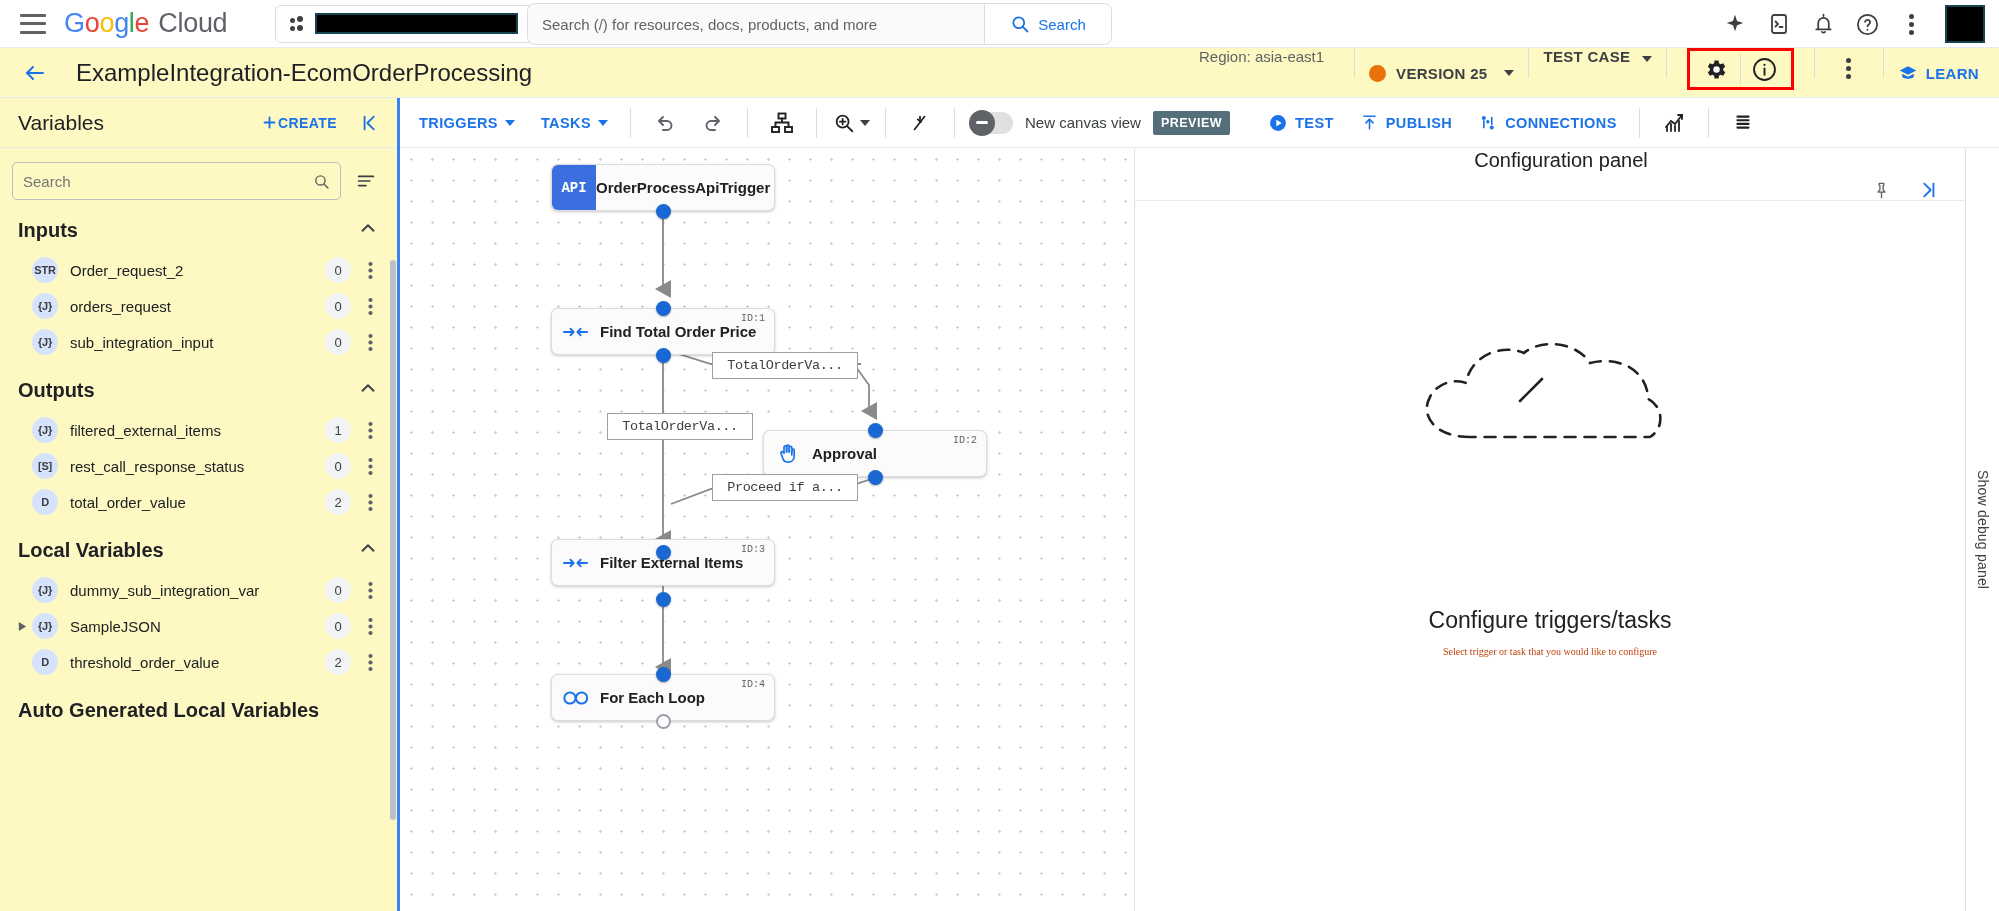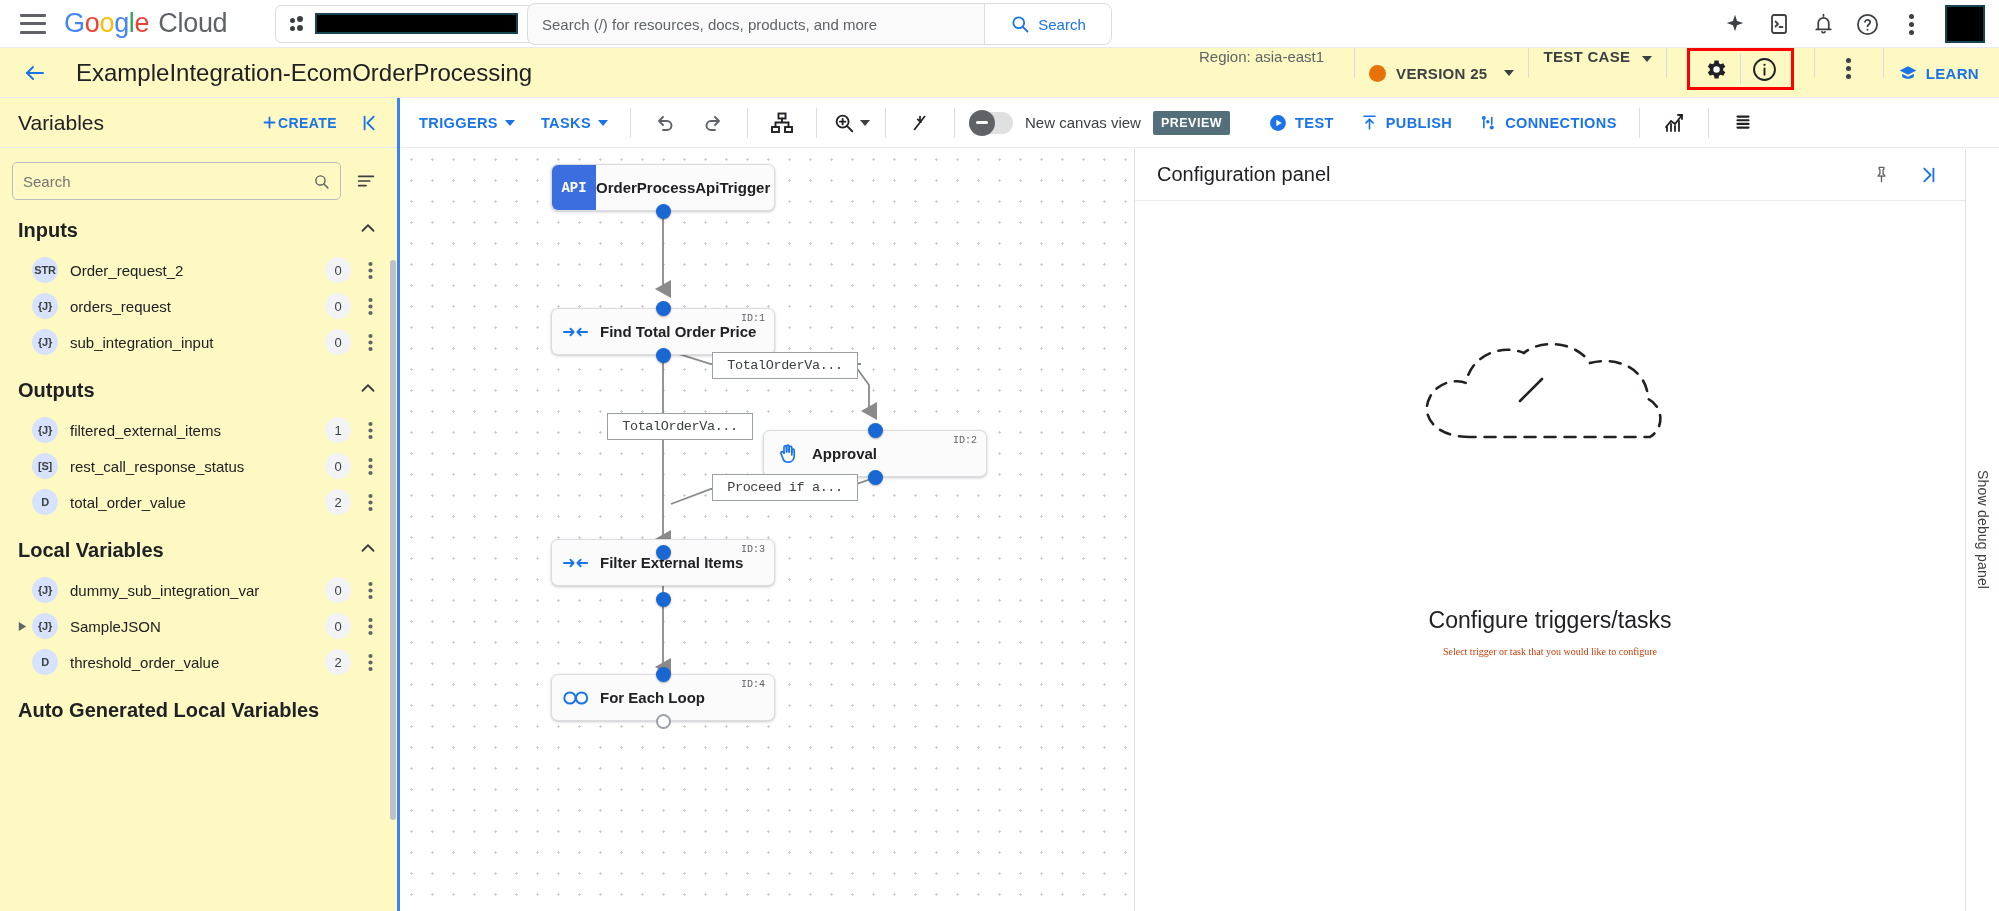--- a/index.html
+++ b/index.html
@@ -192,21 +192,21 @@
     display:flex;align-items:center;justify-content:center;
     font-size:13.5px; color:#3c4043; font-family:"Liberation Mono", monospace; letter-spacing:-0.4px;
     padding: 0 8px; cursor:pointer;
   }
 
   
   .configpanel {
     position:absolute; top:149px; left: 1134px; width: 831px; height: 762px;
     background:#fff; border-left:1px solid #e0e0e0;
   }
-  .cp-head { height: 52px; display:flex; align-items:center; border-bottom:1px solid #eaeaea;}
+  .cp-head { height: 52px; display:flex; align-items:center; border-bottom:1px solid #eaeaea;flex-direction:column;}
   .cp-title { margin-left: 22px; font-size:20px; color:#202124;}
   .cp-actions { margin-left:auto; display:flex; align-items:center; gap:10px; margin-right:20px;}
   .cp-ico { width:36px;height:36px;display:flex;align-items:center;justify-content:center;cursor:pointer;}
   .cp-empty { position:absolute; left:0; top: 180px; width:100%; text-align:center;}
   .cp-cloud { display:flex; justify-content:center; margin-bottom: 148px;}
   .cp-big { font-size:23px; color:#202124; margin-bottom: 12px;}
   .cp-sub { font-size:10px; color:#c2410c;font-family:Liberation Serif, serif;}
 
   .debugstrip {
     position:absolute; top:149px; right:0; width: 34px; height: 762px;

